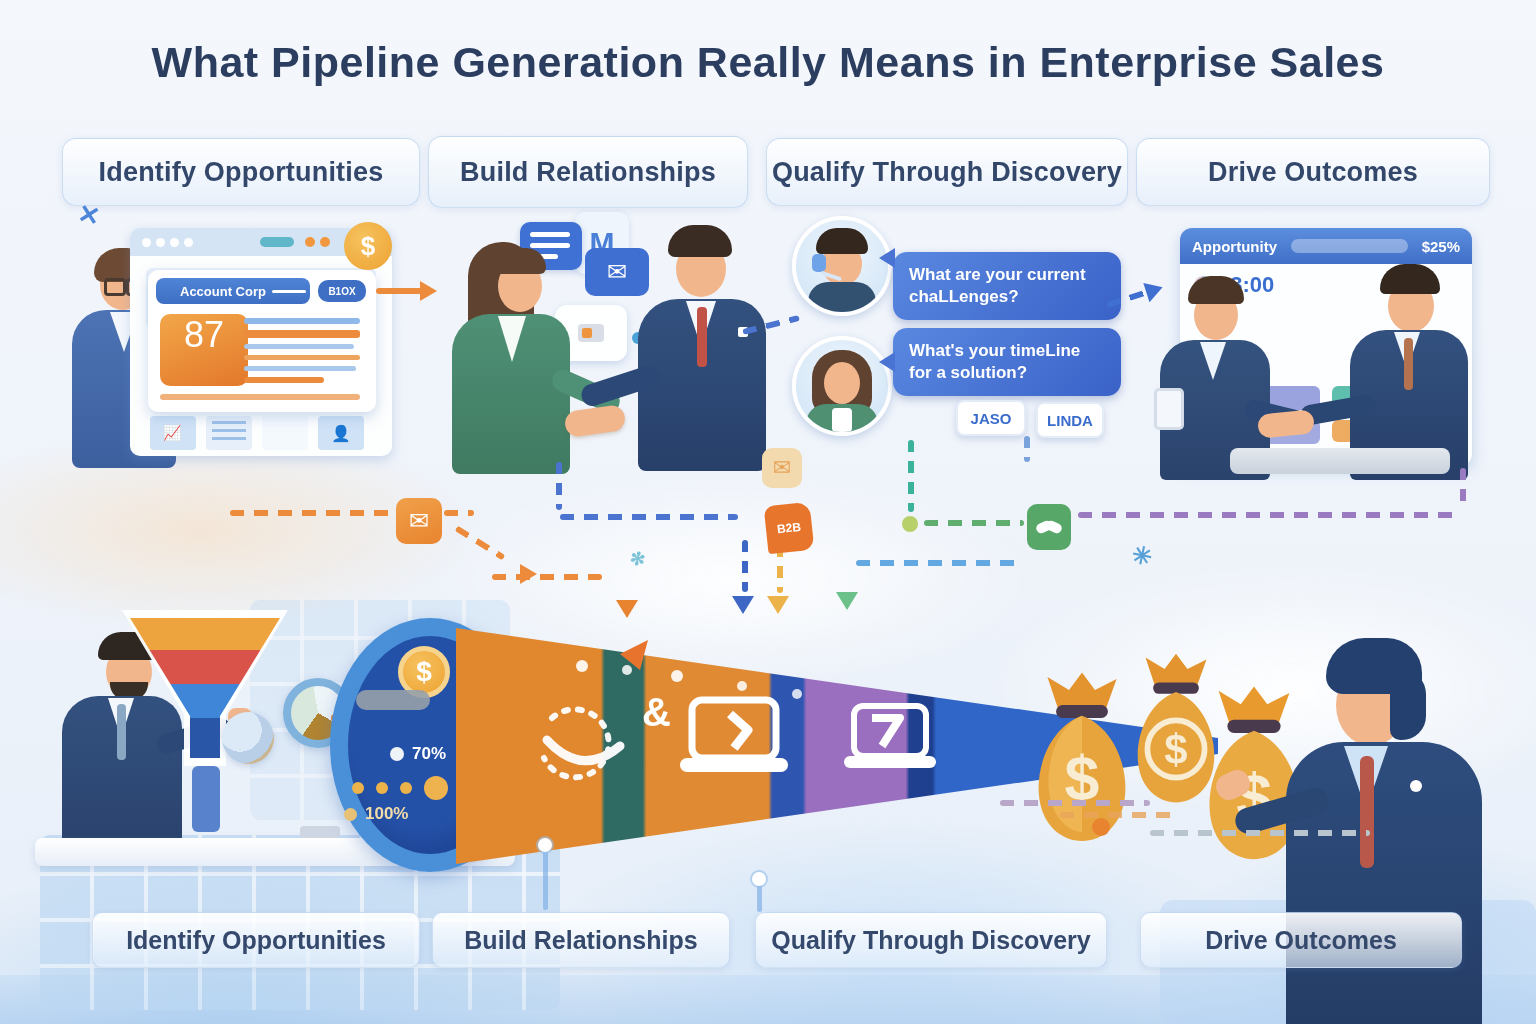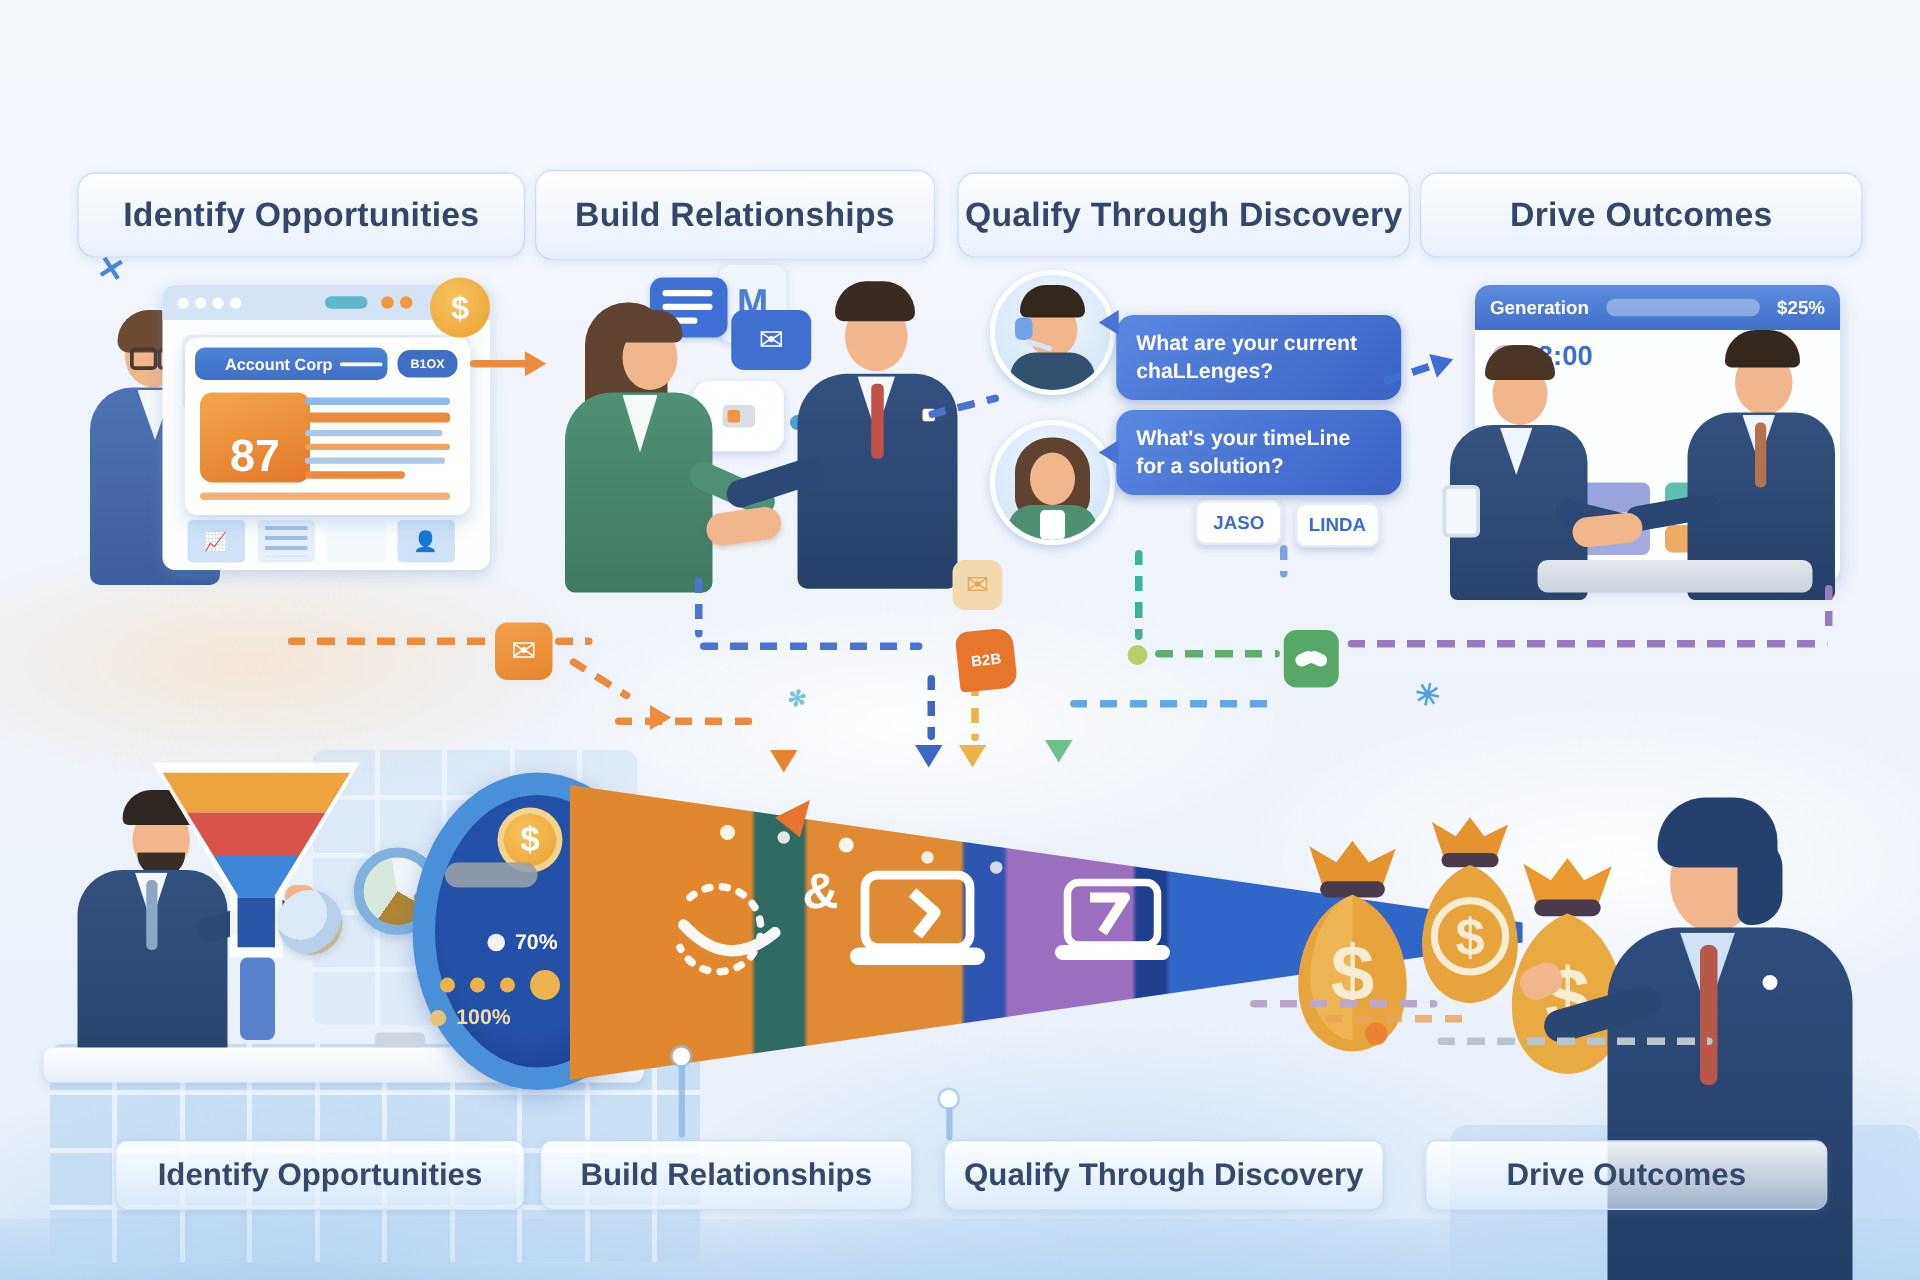--- a/index.html
+++ b/index.html
@@ -62,20 +62,21 @@
 
   <div class="blob" style="left:-80px;top:430px;width:560px;height:200px;background:radial-gradient(closest-side,rgba(248,219,185,.55),rgba(248,219,185,0));"></div>
   <div class="blob" style="left:420px;top:470px;width:620px;height:220px;background:radial-gradient(closest-side,rgba(255,255,255,.9),rgba(255,255,255,0));"></div>
   <div class="blob" style="left:980px;top:560px;width:620px;height:260px;background:radial-gradient(closest-side,rgba(255,255,255,.95),rgba(255,255,255,0));"></div>
   <div class="blob" style="left:540px;top:820px;width:720px;height:260px;background:radial-gradient(closest-side,rgba(200,224,247,.9),rgba(200,224,247,0));"></div>
   <div class="blob" style="left:-120px;top:860px;width:700px;height:280px;background:radial-gradient(closest-side,rgba(188,216,243,.8),rgba(188,216,243,0));"></div>
   <div class="blob" style="left:1150px;top:840px;width:520px;height:260px;background:radial-gradient(closest-side,rgba(197,222,246,.9),rgba(197,222,246,0));"></div>
   <div class="abs" style="left:0;top:975px;width:1536px;height:49px;background:linear-gradient(180deg,rgba(170,205,240,.25),rgba(150,192,235,.5));"></div>
   <div class="abs" style="left:1160px;top:900px;width:376px;height:124px;background:rgba(185,214,243,.5);border-radius:14px;"></div>
 
+  <h1 class="title">What Pipeline Generation Really Means in Enterprise Sales</h1>
 
   <div class="hdr-card" style="left:62px;top:138px;width:356px;height:66px;">
       <span>Identify Opportunities</span>
     </div>
   <div class="hdr-card" style="left:428px;top:136px;width:318px;height:70px;">
       <span>Build Relationships</span>
     </div>
   <div class="hdr-card" style="left:766px;top:138px;width:360px;height:66px;">
       <span>Qualify Through Discovery</span>
     </div>
@@ -116,21 +117,21 @@
   </div>
 
   <div class="abs" style="left:148px;top:270px;width:228px;height:142px;background:#fff;border-radius:10px;box-shadow:0 5px 14px rgba(110,145,200,.35);">
     <div class="abs" style="left:8px;top:8px;width:154px;height:26px;background:linear-gradient(180deg,#4f84d6,#3e6fc4);border-radius:8px;display:flex;align-items:center;padding-left:24px;color:#fff;font-weight:bold;font-size:13px;box-sizing:border-box;">
       <span>Account Corp</span>
       <span style="width:34px;height:3px;background:#fff;border-radius:2px;margin-left:6px;"></span>
     </div>
     <div class="abs" style="left:170px;top:10px;width:48px;height:22px;background:#3e6fc4;border-radius:10px;display:flex;align-items:center;justify-content:center;color:#fff;font-weight:bold;font-size:10px;">
       <span>B1OX</span>
     </div>
-    <div class="abs" style="left:12px;top:44px;width:88px;height:72px;background:linear-gradient(160deg,#f2a649,#e3782b);border-radius:10px;display:flex;align-items:flex-end;justify-content:center;color:#fff;font-weight:700;font-size:36px;">
+    <div class="abs" style="left:12px;top:44px;width:88px;height:72px;background:linear-gradient(160deg,#f2a649,#e3782b);border-radius:10px;display:flex;align-items:flex-start;justify-content:center;color:#fff;font-weight:400;font-size:36px;">
       <span>87</span>
     </div>
     <div class="bar" style="left:96px;top:48px;width:116px;height:6px;background:#8fb9e8;"></div>
     <div class="bar" style="left:96px;top:60px;width:116px;height:8px;background:#ec8b3b;"></div>
     <div class="bar" style="left:96px;top:74px;width:110px;height:5px;background:#a9c8ec;"></div>
     <div class="bar" style="left:96px;top:85px;width:116px;height:5px;background:#eda45f;"></div>
     <div class="bar" style="left:96px;top:96px;width:112px;height:5px;background:#a9c8ec;"></div>
     <div class="bar" style="left:96px;top:107px;width:80px;height:6px;background:#ec8b3b;"></div>
     <div class="bar" style="left:12px;top:124px;width:200px;height:6px;background:#f0b27a;"></div>
   </div>
@@ -217,21 +218,21 @@
   <div class="nametag" style="left:1036px;top:402px;width:64px;height:32px;">
     <span>LINDA</span>
   </div>
   <div class="dv" style="left:1024px;top:436px;height:26px;--c:#7aa2dc;"></div>
 
   <div class="dh" style="left:1106px;top:296px;width:40px;--c:#3f6fd0;transform:rotate(-18deg);"></div>
   <div class="tri-r" style="left:1146px;top:280px;--c:#3f6fd0;transform:rotate(-18deg);"></div>
 
   <div class="abs" style="left:1180px;top:228px;width:292px;height:238px;background:#fdfeff;border-radius:12px;box-shadow:0 5px 14px rgba(100,140,200,.35);">
     <div class="abs" style="left:0;top:0;width:292px;height:36px;background:linear-gradient(180deg,#5c8ede,#3f6fc8);border-radius:12px 12px 0 0;display:flex;align-items:center;padding:0 12px;box-sizing:border-box;color:#fff;font-weight:bold;font-size:15px;">
-      <span>Generation</span>
+      <span>Apportunity</span>
       <span style="flex:1;height:14px;background:rgba(255,255,255,.35);border-radius:7px;margin:0 14px;"></span>
       <span>$25%</span>
     </div>
     <div class="abs" style="left:14px;top:44px;height:26px;display:flex;align-items:center;gap:6px;color:#3a6fd0;font-weight:800;font-size:22px;">
       <span style="width:18px;height:18px;border-radius:50%;background:conic-gradient(#8fb3e4 0 50%,#d8c2d8 50% 100%);display:inline-block;"></span>
       <span>23:00</span>
     </div>
     <div class="bar" style="left:52px;top:158px;width:88px;height:24px;background:#9aa3dd;border-radius:6px;"></div>
     <div class="bar" style="left:152px;top:158px;width:90px;height:22px;background:#5fbfae;border-radius:6px;"></div>
     <div class="bar" style="left:52px;top:192px;width:88px;height:24px;background:#a3aadf;border-radius:6px;"></div>

